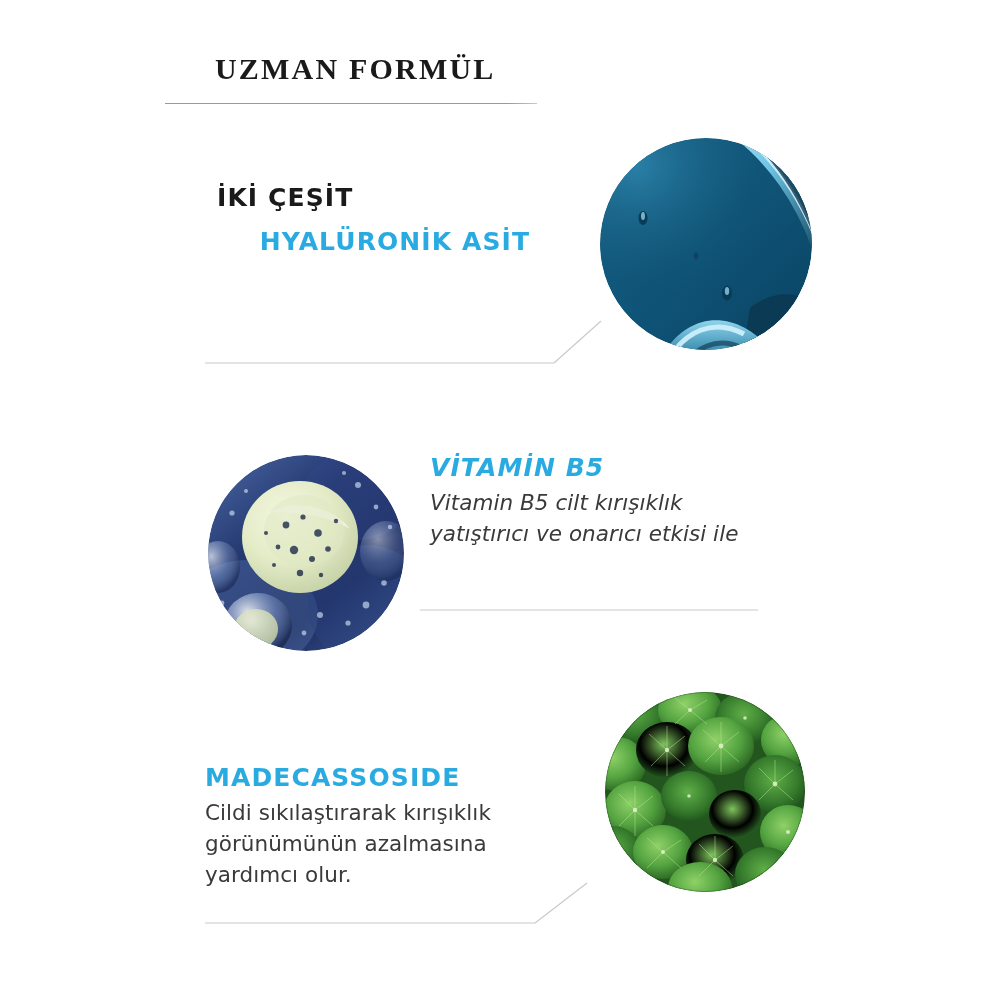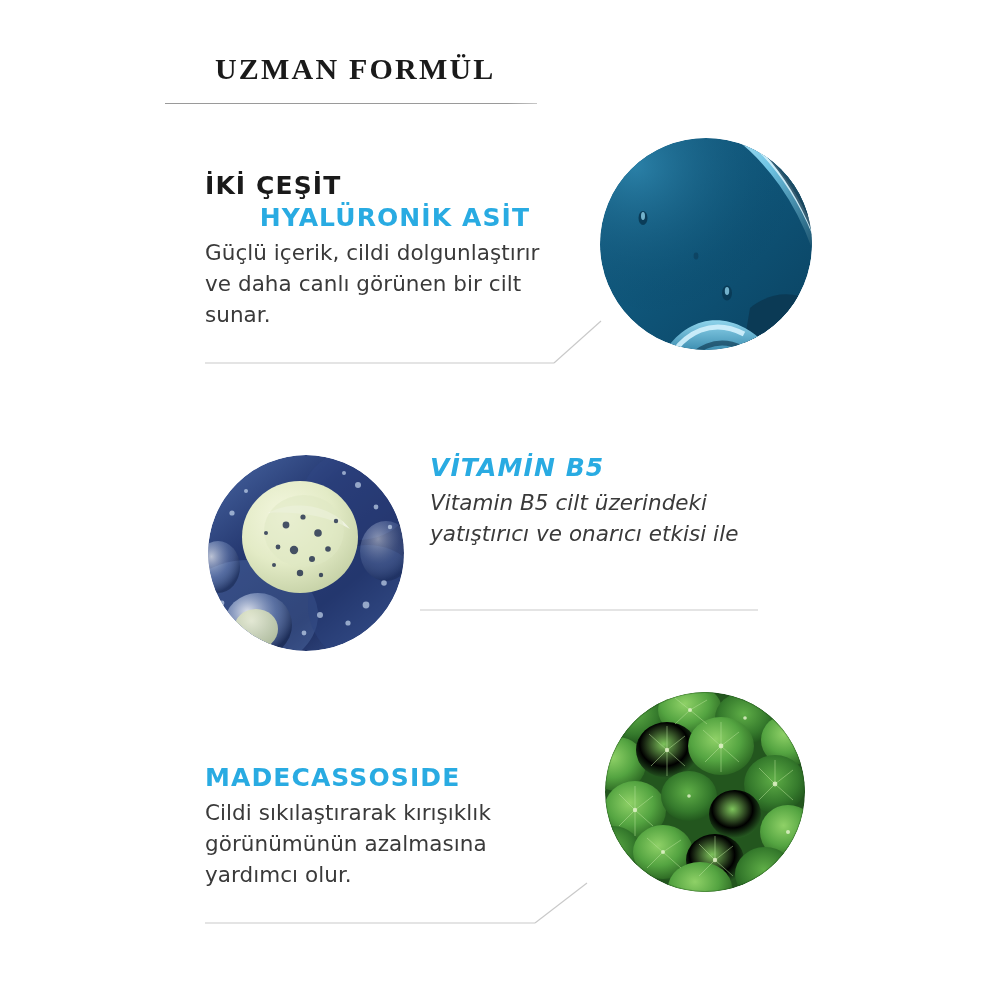--- a/index.html
+++ b/index.html
@@ -49,21 +49,21 @@
   
   .block {
     position: absolute;
   }
   .eyebrow {
     font-size: 25px;
     font-weight: 700;
     letter-spacing: 1.1px;
     color: #1a1a1a;
     line-height: 1.28;
-    margin: 0;
+    margin: 12px;
     white-space: nowrap;
   }
   .heading {
     font-size: 25px;
     font-weight: 700;
     letter-spacing: 1.1px;
     line-height: 1.28;
     margin: 0;
     white-space: nowrap;
   }
@@ -105,25 +105,20 @@
 <div class="page">
 
   <div class="header">
     <div class="header-title">UZMAN FORMÜL</div>
     <div class="header-rule"></div>
   </div>
 
   <div class="block" style="left:205px; top:170px; width:380px;">
     <div class="eyebrow">İKİ ÇEŞİT</div>
     <div class="heading" style="color:#29abe2;text-align:center;">HYALÜRONİK ASİT</div>
-    <div class="body-text">
-      <div>Güçlü içerik, cildi dolgunlaştırır</div>
-      <div>ve daha canlı görünen bir cilt</div>
-      <div>sunar.</div>
-    </div>
   </div>
 
   <svg class="connector" style="left:205px; top:315px;" width="410" height="60" viewBox="0 0 410 60">
     <line x1="0" y1="48" x2="349" y2="48"></line>
     <line x1="349" y1="48" x2="396" y2="6"></line>
   </svg>
 
   <div class="circle" style="left:600px; top:138px; width:212px; height:212px;">
     <svg width="212" height="212" viewBox="0 0 212 212">
       <defs>
@@ -166,21 +161,21 @@
         <ellipse cx="127" cy="155" rx="5" ry="7.5" fill="#0a3a55" opacity="0.95"></ellipse>
         <ellipse cx="127" cy="153" rx="2.2" ry="4" fill="#8dcfe8" opacity="0.8"></ellipse>
         <ellipse cx="96" cy="118" rx="2.4" ry="3.4" fill="#0b3b57" opacity="0.6"></ellipse>
       </g>
     </svg>
   </div>
 
   <div class="block" style="left:430px; top:452px; width:360px;font-style:italic;">
     <div class="heading" style="color:#29abe2;">VİTAMİN B5</div>
     <div class="body-text">
-      <div>Vitamin B5 cilt üzerindeki</div>
+      <div>Vitamin B5 cilt kırışıklık</div>
       <div>yatıştırıcı ve onarıcı etkisi ile</div>
     </div>
   </div>
 
   <svg class="connector" style="left:420px; top:600px;" width="345" height="20" viewBox="0 0 345 20">
     <line x1="0" y1="10" x2="338" y2="10"></line>
   </svg>
 
   <div class="circle" style="left:208px; top:455px; width:196px; height:196px;">
     <svg width="196" height="196" viewBox="0 0 196 196">

